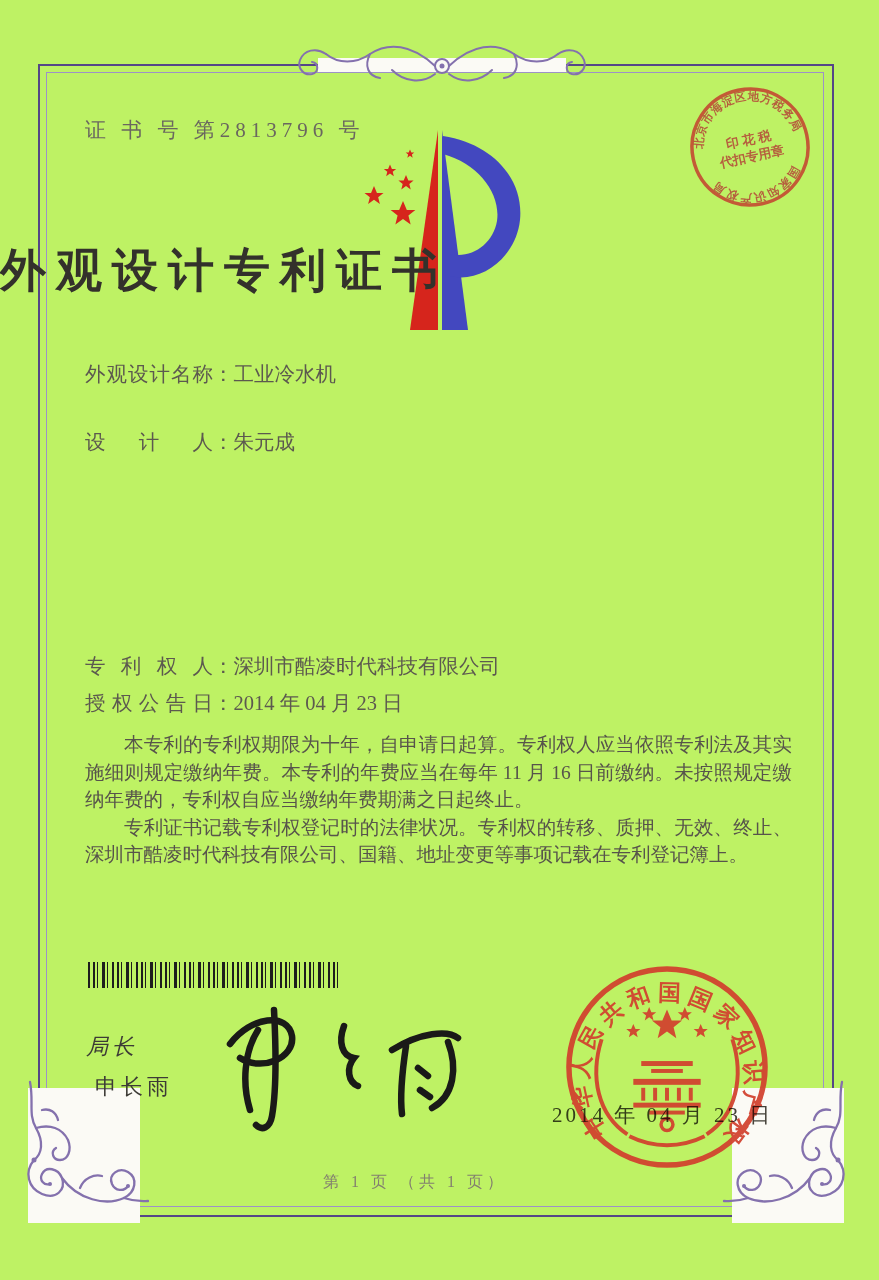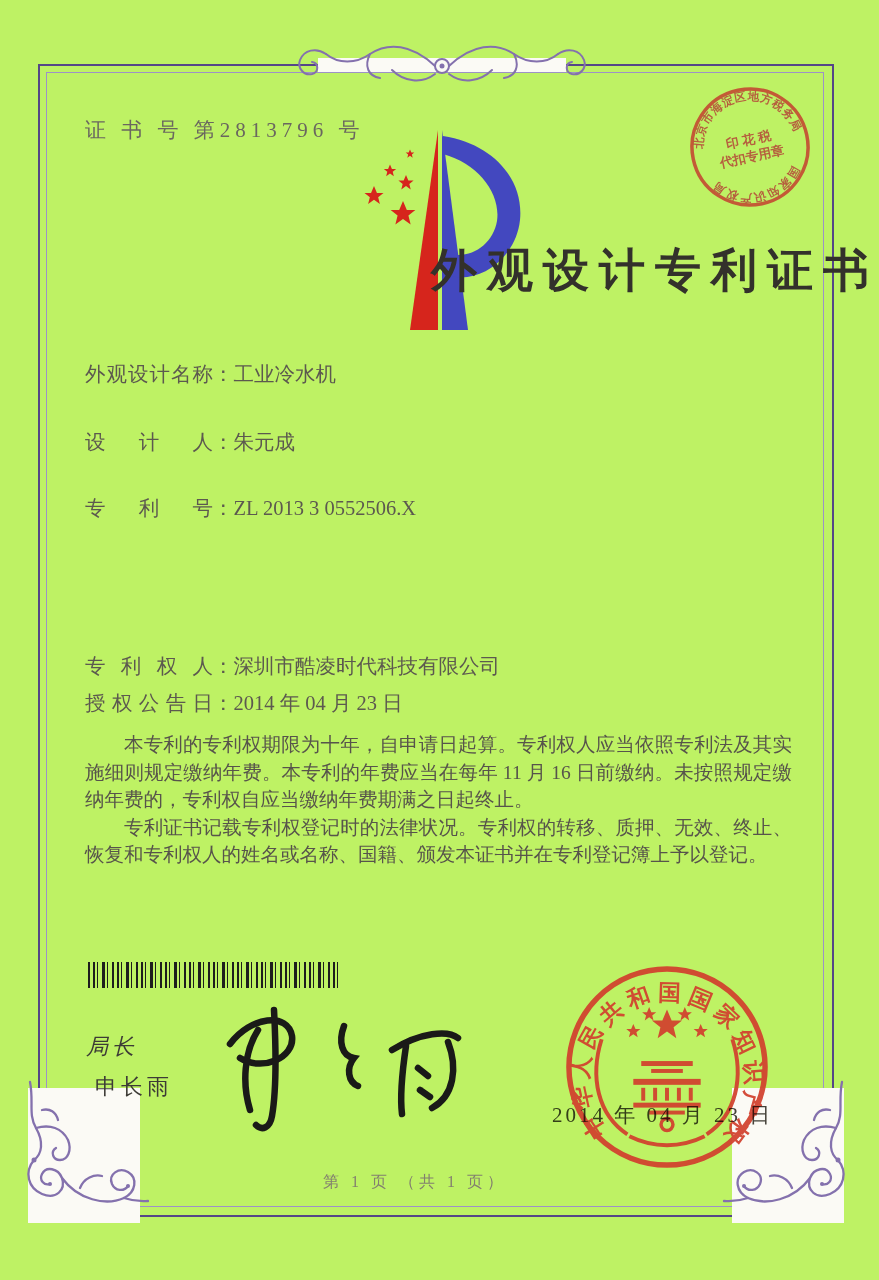--- a/index.html
+++ b/index.html
@@ -18,21 +18,21 @@
   .mask-bl{left:28px;top:1088px;width:112px;height:135px;}
   .mask-br{left:732px;top:1088px;width:112px;height:135px;}
   .flourish{position:absolute;}
   .flourish-top{left:292px;top:36px;width:300px;height:64px;}
   .flourish-bl{left:20px;top:1080px;width:130px;height:148px;}
   .flourish-br{left:722px;top:1080px;width:130px;height:148px;}
   
   .cert-no{position:absolute;left:85px;top:116px;font-size:21px;letter-spacing:5px;
     color:#6a675f;}
   .logo{position:absolute;left:352px;top:128px;width:178px;height:218px;}
-  .title{position:absolute;left:0;top:240px;width:100%;text-align:right;
+  .title{position:absolute;left:0;top:240px;width:100%;text-align:left;
     font-size:46px;font-weight:600;letter-spacing:10px;color:#33312b;}
   
   .field{position:absolute;left:85px;width:710px;font-size:20.5px;color:#5c594f;
     white-space:pre;}
   .field .lbl{display:inline-block;width:128px;text-align:justify;text-align-last:justify;}
   .f0{top:360px}.f1{top:428px}.f2{top:494px}.f3{top:559px}.f4{top:652px}.f5{top:689px}
   
   .body-text{position:absolute;left:85px;top:731px;width:707px;font-size:19.5px;
     line-height:27.5px;text-align:justify;color:#57544b;}
   .body-text p{margin:0;text-indent:2em;}
@@ -131,27 +131,26 @@
       <use href="#star5" transform="translate(54,55) scale(0.8)"></use>
       <use href="#star5" transform="translate(22,68) scale(1.0)"></use>
       <use href="#star5" transform="translate(51,86) scale(1.3)"></use>
     </g>
   </svg>
 
   <div class="title">外观设计专利证书</div>
 
   <div class="field f1"><span class="lbl">设 计 人</span><span>：</span><span>朱元成</span></div>
   <div class="field f0"><span class="lbl">外观设计名称</span><span>：</span><span>工业冷水机</span></div>
-  <div class="field f2"><span class="lbl">专 利 号</span><span>：</span><span>ZL 2013 3 0552506.X</span></div>
   <div class="field f4"><span class="lbl">专 利 权 人</span><span>：</span><span>深圳市酷凌时代科技有限公司</span></div>
   <div class="field f5"><span class="lbl">授权公告日</span><span>：</span><span>2014 年 04 月 23 日</span></div>
 
   <div class="body-text">
     <p>本专利的专利权期限为十年，自申请日起算。专利权人应当依照专利法及其实施细则规定缴纳年费。本专利的年费应当在每年 11 月 16 日前缴纳。未按照规定缴纳年费的，专利权自应当缴纳年费期满之日起终止。</p>
-    <p>专利证书记载专利权登记时的法律状况。专利权的转移、质押、无效、终止、恢复和专利权人的姓名或名称、国籍、颁发本证书并在专利登记簿上予以登记。</p>
+    <p>专利证书记载专利权登记时的法律状况。专利权的转移、质押、无效、终止、深圳市酷凌时代科技有限公司、国籍、地址变更等事项记载在专利登记簿上。</p>
   </div>
 
   <div class="barcode"></div>
 
   <div class="signer-title">局长</div>
   <div class="signer-name">申长雨</div>
 
   <svg class="signature" viewBox="0 0 272 138">
     <g fill="none" stroke="#1a1a18" stroke-width="6.5" stroke-linecap="round">
       <path d="M62,32 C48,54 46,86 54,112"></path>

